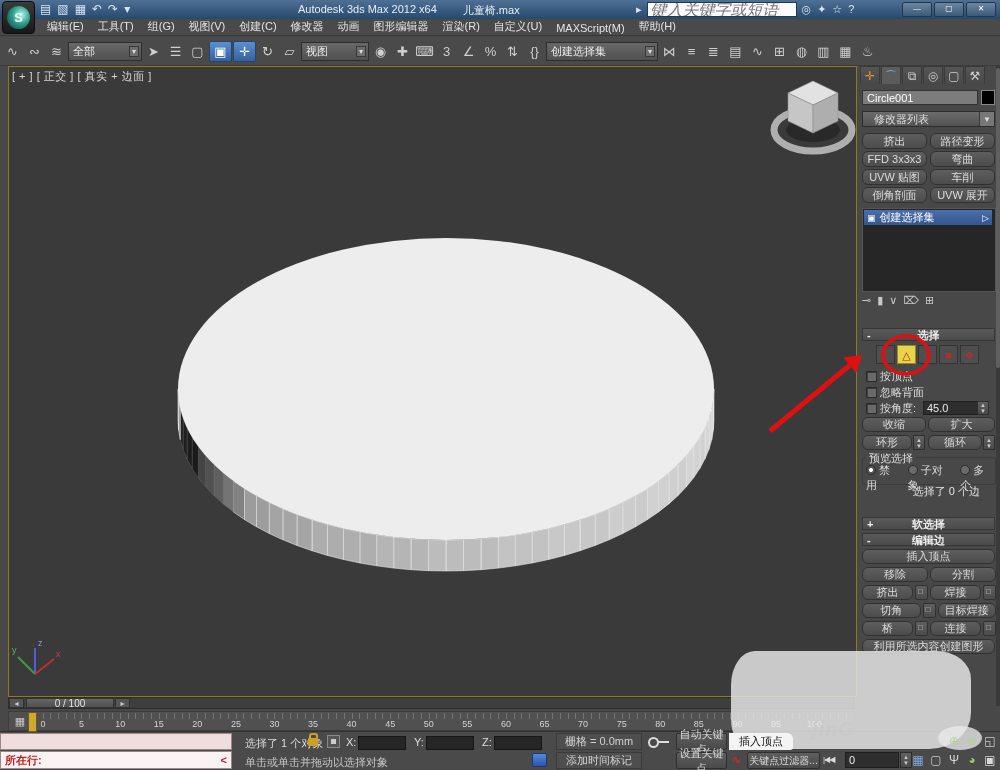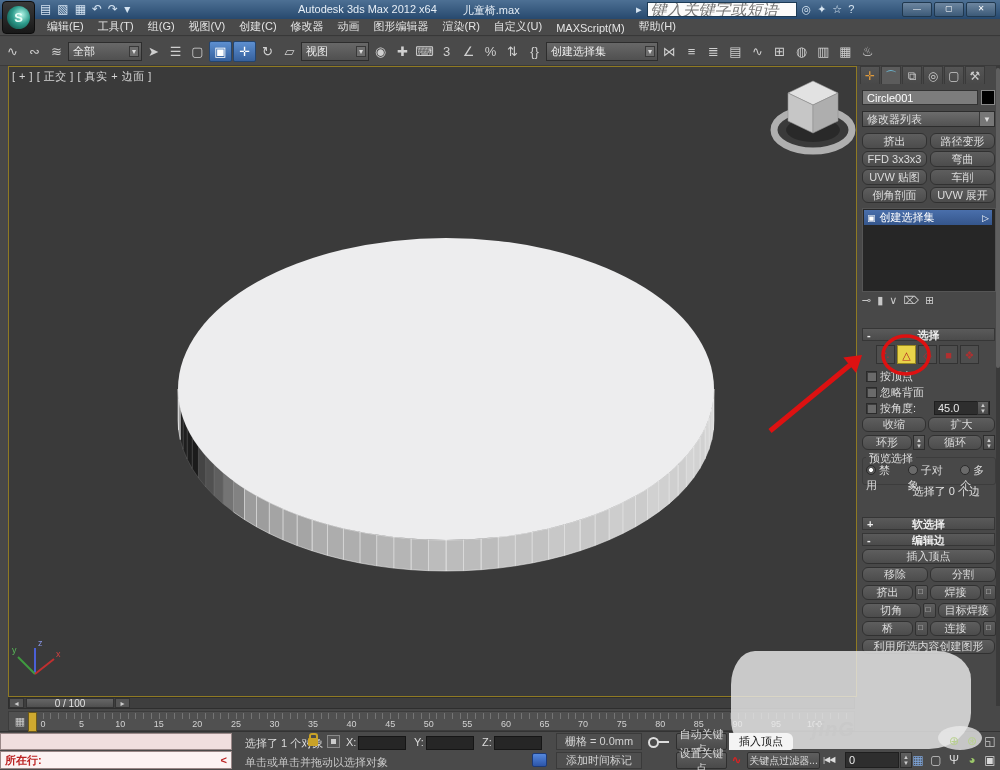--- a/index.html
+++ b/index.html
@@ -297,21 +297,21 @@
         <span class="ptab" style="color: rgb(204, 204, 204);">⧉</span>
         <span class="ptab" style="color: rgb(204, 204, 204);">◎</span>
         <span class="ptab" style="color: rgb(204, 204, 204);">▢</span>
         <span class="ptab" style="color: rgb(204, 204, 204);">⚒</span>
       </div>
 
     <div style="position:absolute;left:4px;top:24px;width:116px;height:15px;background:#7c7c7c;border:1px solid #333;color:#fff;display:flex;align-items:center;padding-left:4px;box-sizing:border-box;">Circle001</div>
     <div style="position:absolute;left:123px;top:24px;width:14px;height:15px;background:#000;border:1px solid #888;box-sizing:border-box;"></div>
 
     <div style="position:absolute;left:4px;top:45px;width:133px;height:16px;background:linear-gradient(#6c6c6c,#525252);border:1px solid #2d2d2d;display:flex;align-items:center;box-sizing:border-box;">
-      <span style="flex:1;padding-left:4px;">修改器列表</span>
+      <span style="flex:1;padding-left:11px;">修改器列表</span>
       <span style="width:14px;height:100%;background:#777;border-left:1px solid #3a3a3a;font-size:8px;text-align:center;line-height:15px;">▼</span>
     </div>
 
     <div id="mod-grid">
         <div class="p-btn" style="left: 4px; top: 67px; width: 65px; height: 16px;">挤出</div>
         <div class="p-btn" style="left: 72px; top: 67px; width: 65px; height: 16px;">路径变形</div>
         <div class="p-btn" style="left: 4px; top: 85px; width: 65px; height: 16px;">FFD 3x3x3</div>
         <div class="p-btn" style="left: 72px; top: 85px; width: 65px; height: 16px;">弯曲</div>
         <div class="p-btn" style="left: 4px; top: 103px; width: 65px; height: 16px;">UVW 贴图</div>
         <div class="p-btn" style="left: 72px; top: 103px; width: 65px; height: 16px;">车削</div>
@@ -345,21 +345,21 @@
         <span class="so-btn" style="left: 81px; top: 279px;">■</span>
         <span class="so-btn" style="left: 102px; top: 279px;">❖</span>
       </div>
 
     <span class="chk" style="left:8px;top:305px;"></span>
     <span class="chklbl" style="left:22px;top:303px;">按顶点</span>
     <span class="chk" style="left:8px;top:321px;"></span>
     <span class="chklbl" style="left:22px;top:319px;">忽略背面</span>
     <span class="chk" style="left:8px;top:337px;"></span>
     <span class="chklbl" style="left:22px;top:335px;">按角度:</span>
-    <div class="numfield" style="left:76px;top:335px;width:56px;height:14px;">45.0</div>
+    <div class="numfield" style="left:65px;top:335px;width:56px;height:14px;">45.0</div>
     <div class="spin" style="left:119px;top:335px;height:14px;"></div>
 
     <div class="p-btn" style="left:4px;top:351px;width:64px;height:15px;">收缩</div>
     <div class="p-btn" style="left:70px;top:351px;width:67px;height:15px;">扩大</div>
     <div class="p-btn" style="left:4px;top:369px;width:50px;height:15px;">环形</div>
     <div class="spin" style="left:55px;top:369px;height:15px;"></div>
     <div class="p-btn" style="left:70px;top:369px;width:54px;height:15px;">循环</div>
     <div class="spin" style="left:125px;top:369px;height:15px;"></div>
 
     <div class="group" style="left:4px;top:391px;width:132px;height:26px;"></div>

